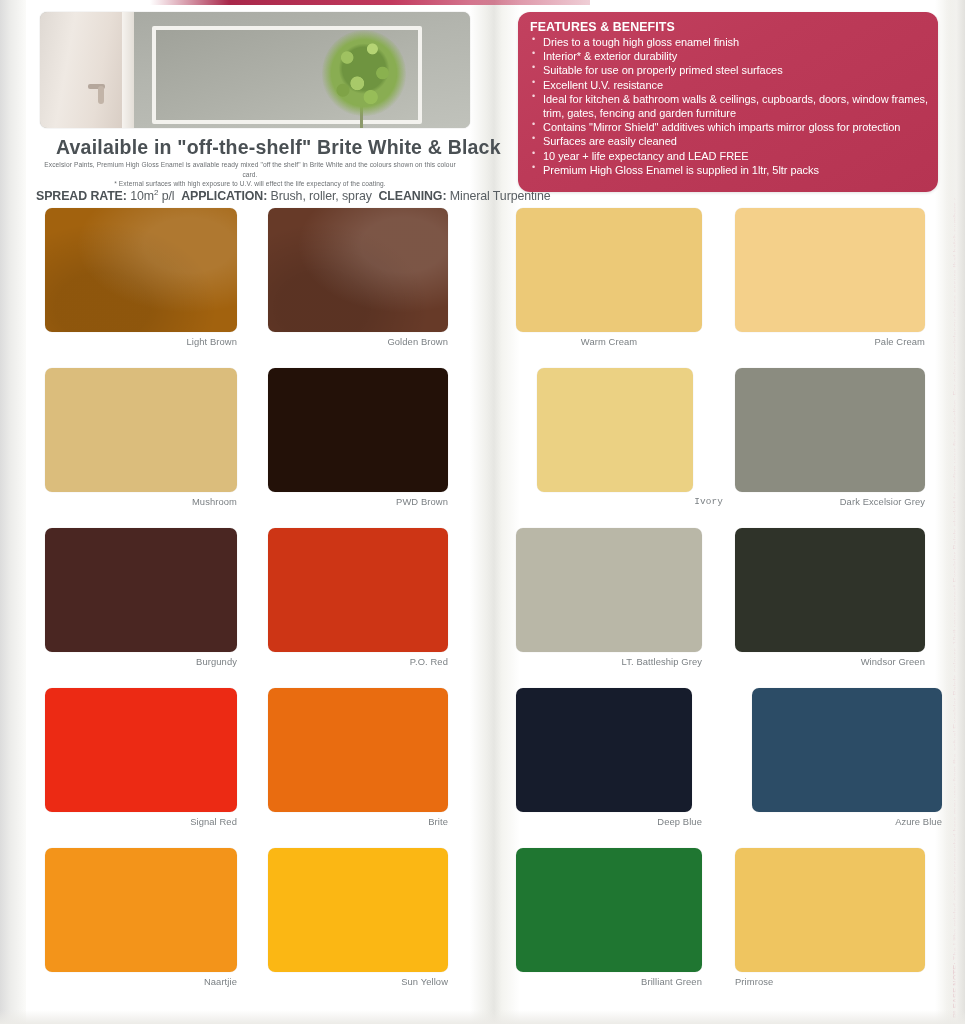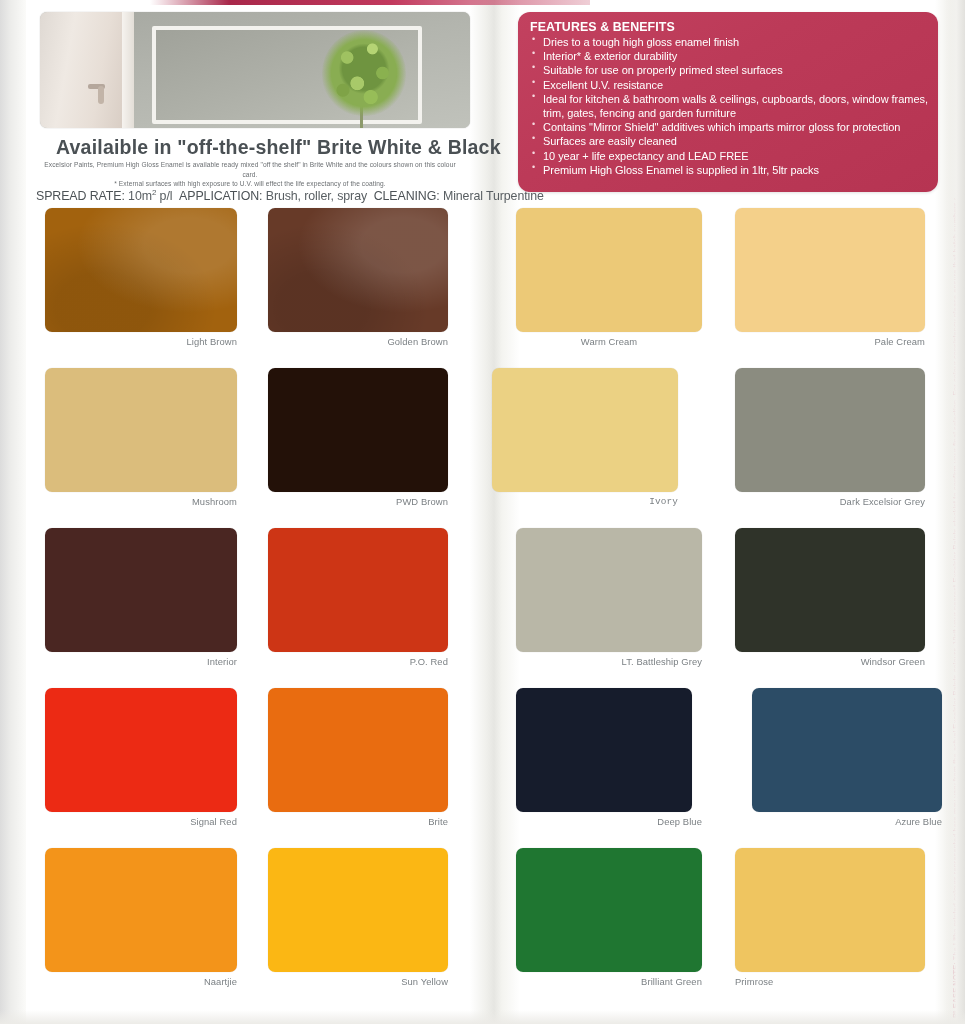--- a/index.html
+++ b/index.html
@@ -86,21 +86,21 @@
   .fineprint{
     position:absolute;left:36px;top:160px;width:428px;
     font-size:6.6px;color:#6b6f72;line-height:1.45;text-align:center;
     letter-spacing:.1px;
   }
   .fineprint .l2{display:block;}
   .spread-line{
     position:absolute;left:36px;top:188px;width:440px;
     font-size:12.4px;color:#585e62;white-space:nowrap;letter-spacing:-.1px;
   }
-  .spread-line b{font-weight:normal;color:#4c5256;}
+  .spread-line b{font-weight:bold;color:#4c5256;}
   .spread-line sup{font-size:8px;vertical-align:super;}
 
   
   .features{
     position:absolute;left:518px;top:12px;width:420px;height:180px;
     background:linear-gradient(150deg,#c2415f 0%,#bc3a58 40%,#b63452 100%);
     border-radius:12px;
     padding:8px 10px 8px 12px;
     box-sizing:border-box;
     color:#ffffff;
@@ -222,33 +222,33 @@
       </div>
       <div class="row">
         <div class="cell" style="left: 45px; width: 192px;">
           <div class="swatch" title="Mushroom" style="background: rgb(219, 189, 124);"></div>
           <div class="cap" style="top: 128px; width: 192px; text-align: right;">Mushroom</div>
         </div>
         <div class="cell" style="left: 268px; width: 180px;">
           <div class="swatch" title="PWD Brown" style="background: rgb(35, 17, 8);"></div>
           <div class="cap" style="top: 128px; width: 180px; text-align: right;">PWD Brown</div>
         </div>
-        <div class="cell" style="left: 492px; width: 186px; font-family: Liberation Mono, monospace;">
+        <div class="cell" style="left: 537px; width: 156px; font-family: Liberation Mono, monospace;">
           <div class="swatch" title="Ivory" style="background: rgb(235, 209, 131);"></div>
           <div class="cap" style="top: 128px; width: 186px; text-align: right;">Ivory</div>
         </div>
         <div class="cell" style="left: 735px; width: 190px;">
           <div class="swatch" title="Dark Battleship Grey" style="background: rgb(139, 140, 128);"></div>
           <div class="cap" style="top: 128px; width: 190px; text-align: right;">Dark Excelsior Grey</div>
         </div>
       </div>
       <div class="row">
         <div class="cell" style="left: 45px; width: 192px;">
           <div class="swatch" title="Burgundy" style="background: rgb(74, 38, 34);"></div>
-          <div class="cap" style="top: 128px; width: 192px; text-align: right;">Interior</div>
+          <div class="cap" style="top: 128px; width: 192px; text-align: right;">Burgundy</div>
         </div>
         <div class="cell" style="left: 268px; width: 180px;">
           <div class="swatch" title="P.O. Red" style="background: rgb(205, 53, 21);"></div>
           <div class="cap" style="top: 128px; width: 180px; text-align: right;">P.O. Red</div>
         </div>
         <div class="cell" style="left: 516px; width: 186px;">
           <div class="swatch" title="LT. Battleship Grey" style="background: rgb(185, 183, 167);"></div>
           <div class="cap" style="top: 128px; width: 186px; text-align: right;">LT. Battleship Grey</div>
         </div>
         <div class="cell" style="left: 735px; width: 190px;">

